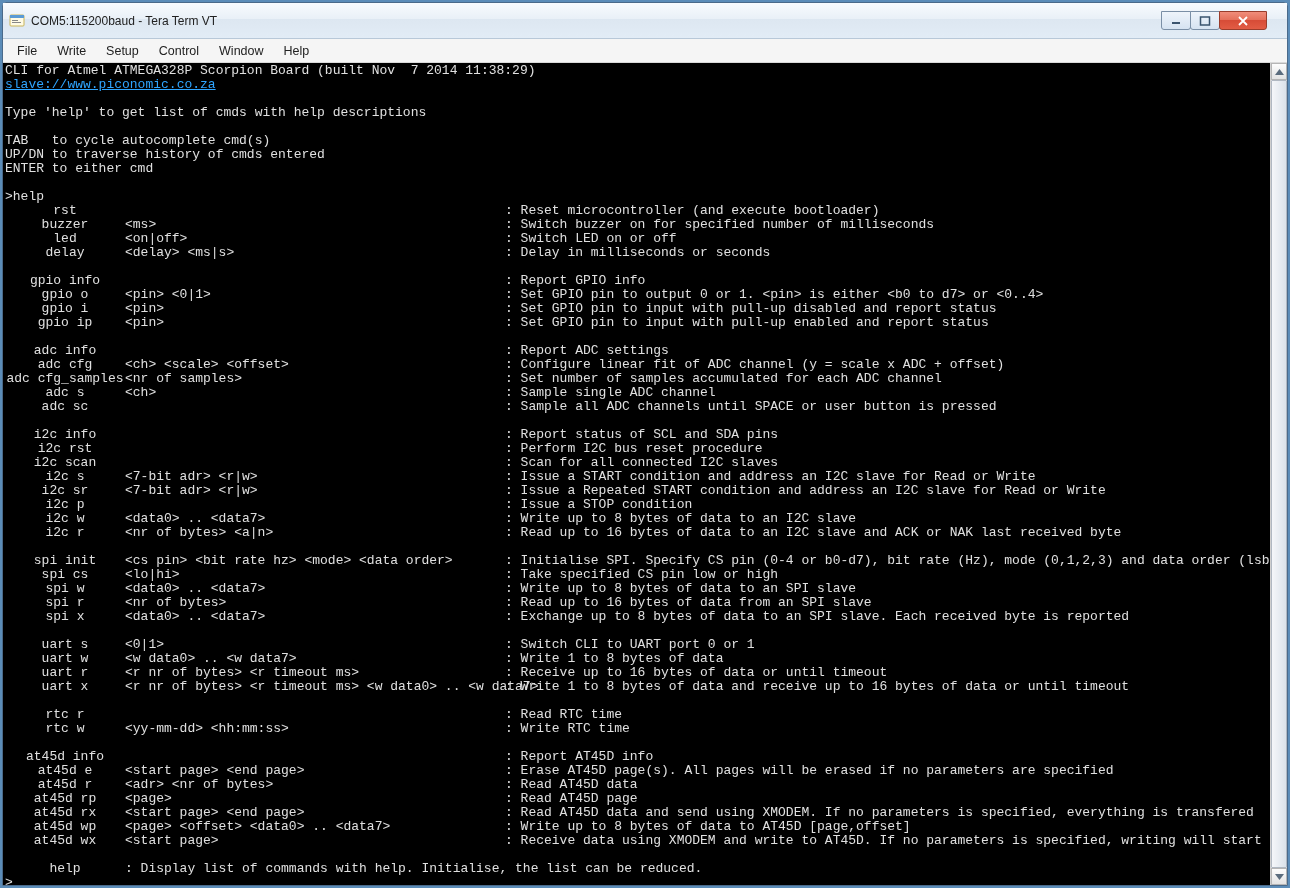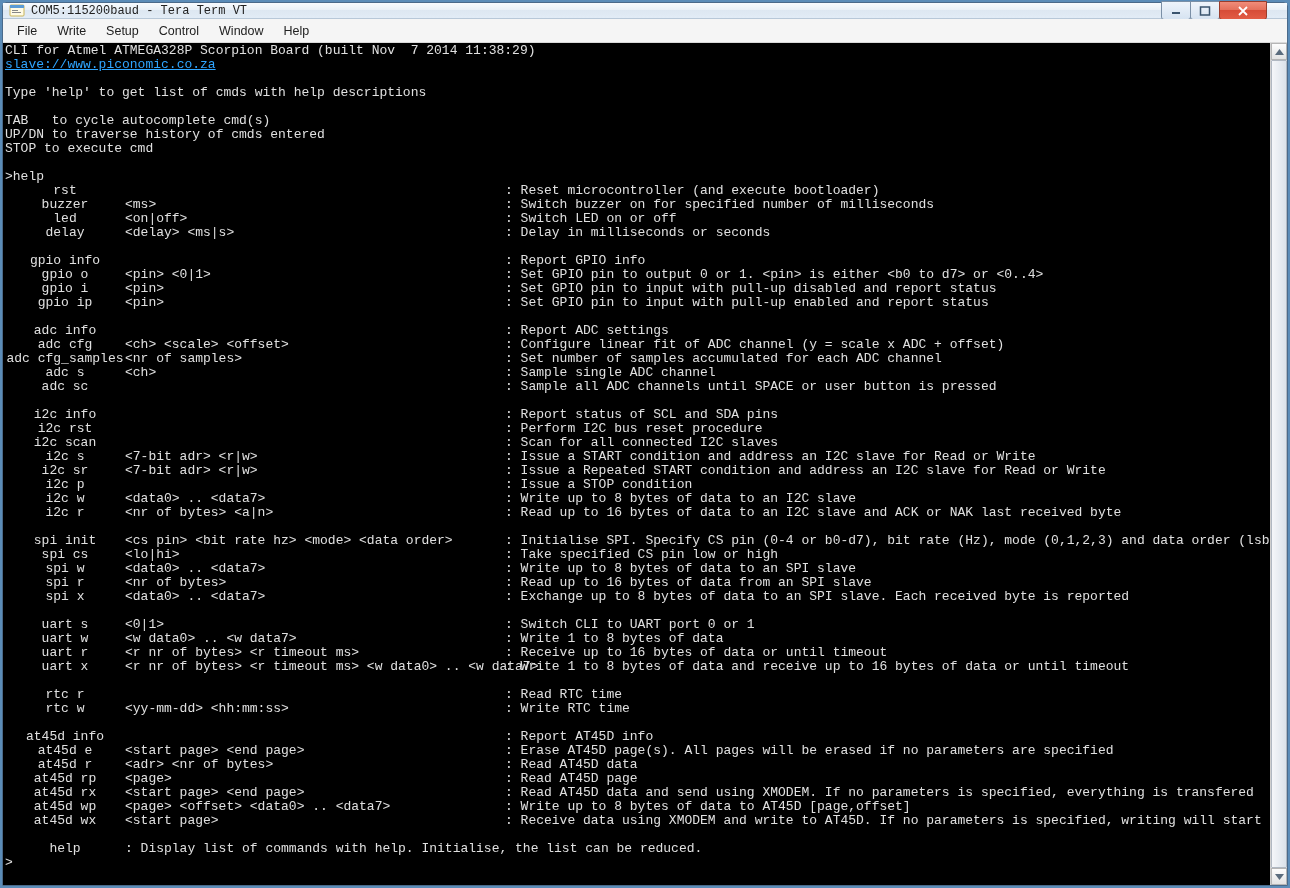--- a/index.html
+++ b/index.html
@@ -15,27 +15,26 @@
     width: 100%;
     height: 100%;
     background: #fff;
     border: 1px solid #4a6a8a;
     border-radius: 4px 4px 0 0;
     display: flex;
     flex-direction: column;
     box-shadow: 0 0 0 1px rgba(255,255,255,0.2) inset;
   }
   .titlebar {
-    height: 16px;
+    height: 36px;
     background: linear-gradient(to bottom, #f8fbfe 0%, #e9f0f7 45%, #dde7f1 46%, #e2ecf6 100%);
     border-bottom: 1px solid #b8c8d8;
     display: flex;
     align-items: center;
     padding: 0 20px 0 6px;
-    font-family: Liberation Mono, monospace;
   }
   .app-icon {
     width: 16px;
     height: 16px;
     margin-right: 6px;
     flex-shrink: 0;
   }
   .title-text {
     flex: 1;
     font-size: 12px;
@@ -176,21 +175,21 @@
   </div>
 
   <div class="term-wrap">
     <div class="terminal"><span>CLI for Atmel ATMEGA328P Scorpion Board (built Nov  7 2014 11:38:29)</span>
 <a>slave://www.piconomic.co.za</a>
 
 <span>Type 'help' to get list of cmds with help descriptions</span>
 
 <span>TAB   to cycle autocomplete cmd(s)</span>
 <span>UP/DN to traverse history of cmds entered</span>
-<span>STOP to execute cmd</span>
+<span>ENTER to either cmd</span>
 
 <span>&gt;help</span>
 <div class="cmd-row"><span class="c-name">rst</span><span class="c-args"></span><span class="c-desc">: Reset microcontroller (and execute bootloader)</span></div><div class="cmd-row"><span class="c-name">buzzer</span><span class="c-args">&lt;ms&gt;</span><span class="c-desc">: Switch buzzer on for specified number of milliseconds</span></div><div class="cmd-row"><span class="c-name">led</span><span class="c-args">&lt;on|off&gt;</span><span class="c-desc">: Switch LED on or off</span></div><div class="cmd-row"><span class="c-name">delay</span><span class="c-args">&lt;delay&gt; &lt;ms|s&gt;</span><span class="c-desc">: Delay in milliseconds or seconds</span></div>
 <div class="cmd-row"><span class="c-name">gpio info</span><span class="c-args"></span><span class="c-desc">: Report GPIO info</span></div><div class="cmd-row"><span class="c-name">gpio o</span><span class="c-args">&lt;pin&gt; &lt;0|1&gt;</span><span class="c-desc">: Set GPIO pin to output 0 or 1. &lt;pin&gt; is either &lt;b0 to d7&gt; or &lt;0..4&gt;</span></div><div class="cmd-row"><span class="c-name">gpio i</span><span class="c-args">&lt;pin&gt;</span><span class="c-desc">: Set GPIO pin to input with pull-up disabled and report status</span></div><div class="cmd-row"><span class="c-name">gpio ip</span><span class="c-args">&lt;pin&gt;</span><span class="c-desc">: Set GPIO pin to input with pull-up enabled and report status</span></div>
 <div class="cmd-row"><span class="c-name">adc info</span><span class="c-args"></span><span class="c-desc">: Report ADC settings</span></div><div class="cmd-row"><span class="c-name">adc cfg</span><span class="c-args">&lt;ch&gt; &lt;scale&gt; &lt;offset&gt;</span><span class="c-desc">: Configure linear fit of ADC channel (y = scale x ADC + offset)</span></div><div class="cmd-row"><span class="c-name">adc cfg_samples</span><span class="c-args">&lt;nr of samples&gt;</span><span class="c-desc">: Set number of samples accumulated for each ADC channel</span></div><div class="cmd-row"><span class="c-name">adc s</span><span class="c-args">&lt;ch&gt;</span><span class="c-desc">: Sample single ADC channel</span></div><div class="cmd-row"><span class="c-name">adc sc</span><span class="c-args"></span><span class="c-desc">: Sample all ADC channels until SPACE or user button is pressed</span></div>
 <div class="cmd-row"><span class="c-name">i2c info</span><span class="c-args"></span><span class="c-desc">: Report status of SCL and SDA pins</span></div><div class="cmd-row"><span class="c-name">i2c rst</span><span class="c-args"></span><span class="c-desc">: Perform I2C bus reset procedure</span></div><div class="cmd-row"><span class="c-name">i2c scan</span><span class="c-args"></span><span class="c-desc">: Scan for all connected I2C slaves</span></div><div class="cmd-row"><span class="c-name">i2c s</span><span class="c-args">&lt;7-bit adr&gt; &lt;r|w&gt;</span><span class="c-desc">: Issue a START condition and address an I2C slave for Read or Write</span></div><div class="cmd-row"><span class="c-name">i2c sr</span><span class="c-args">&lt;7-bit adr&gt; &lt;r|w&gt;</span><span class="c-desc">: Issue a Repeated START condition and address an I2C slave for Read or Write</span></div><div class="cmd-row"><span class="c-name">i2c p</span><span class="c-args"></span><span class="c-desc">: Issue a STOP condition</span></div><div class="cmd-row"><span class="c-name">i2c w</span><span class="c-args">&lt;data0&gt; .. &lt;data7&gt;</span><span class="c-desc">: Write up to 8 bytes of data to an I2C slave</span></div><div class="cmd-row"><span class="c-name">i2c r</span><span class="c-args">&lt;nr of bytes&gt; &lt;a|n&gt;</span><span class="c-desc">: Read up to 16 bytes of data to an I2C slave and ACK or NAK last received byte</span></div>
 <div class="cmd-row"><span class="c-name">spi init</span><span class="c-args">&lt;cs pin&gt; &lt;bit rate hz&gt; &lt;mode&gt; &lt;data order&gt;</span><span class="c-desc">: Initialise SPI. Specify CS pin (0-4 or b0-d7), bit rate (Hz), mode (0,1,2,3) and data order (lsb or msb)</span></div><div class="cmd-row"><span class="c-name">spi cs</span><span class="c-args">&lt;lo|hi&gt;</span><span class="c-desc">: Take specified CS pin low or high</span></div><div class="cmd-row"><span class="c-name">spi w</span><span class="c-args">&lt;data0&gt; .. &lt;data7&gt;</span><span class="c-desc">: Write up to 8 bytes of data to an SPI slave</span></div><div class="cmd-row"><span class="c-name">spi r</span><span class="c-args">&lt;nr of bytes&gt;</span><span class="c-desc">: Read up to 16 bytes of data from an SPI slave</span></div><div class="cmd-row"><span class="c-name">spi x</span><span class="c-args">&lt;data0&gt; .. &lt;data7&gt;</span><span class="c-desc">: Exchange up to 8 bytes of data to an SPI slave. Each received byte is reported</span></div>
 <div class="cmd-row"><span class="c-name">uart s</span><span class="c-args">&lt;0|1&gt;</span><span class="c-desc">: Switch CLI to UART port 0 or 1</span></div><div class="cmd-row"><span class="c-name">uart w</span><span class="c-args">&lt;w data0&gt; .. &lt;w data7&gt;</span><span class="c-desc">: Write 1 to 8 bytes of data</span></div><div class="cmd-row"><span class="c-name">uart r</span><span class="c-args">&lt;r nr of bytes&gt; &lt;r timeout ms&gt;</span><span class="c-desc">: Receive up to 16 bytes of data or until timeout</span></div><div class="cmd-row"><span class="c-name">uart x</span><span class="c-args">&lt;r nr of bytes&gt; &lt;r timeout ms&gt; &lt;w data0&gt; .. &lt;w data7&gt; </span><span class="c-desc">: Write 1 to 8 bytes of data and receive up to 16 bytes of data or until timeout</span></div>
 <div class="cmd-row"><span class="c-name">rtc r</span><span class="c-args"></span><span class="c-desc">: Read RTC time</span></div><div class="cmd-row"><span class="c-name">rtc w</span><span class="c-args">&lt;yy-mm-dd&gt; &lt;hh:mm:ss&gt;</span><span class="c-desc">: Write RTC time</span></div>
 <div class="cmd-row"><span class="c-name">at45d info</span><span class="c-args"></span><span class="c-desc">: Report AT45D info</span></div><div class="cmd-row"><span class="c-name">at45d e</span><span class="c-args">&lt;start page&gt; &lt;end page&gt;</span><span class="c-desc">: Erase AT45D page(s). All pages will be erased if no parameters are specified</span></div><div class="cmd-row"><span class="c-name">at45d r</span><span class="c-args">&lt;adr&gt; &lt;nr of bytes&gt;</span><span class="c-desc">: Read AT45D data</span></div><div class="cmd-row"><span class="c-name">at45d rp</span><span class="c-args">&lt;page&gt;</span><span class="c-desc">: Read AT45D page</span></div><div class="cmd-row"><span class="c-name">at45d rx</span><span class="c-args">&lt;start page&gt; &lt;end page&gt;</span><span class="c-desc">: Read AT45D data and send using XMODEM. If no parameters is specified, everything is transfered</span></div><div class="cmd-row"><span class="c-name">at45d wp</span><span class="c-args">&lt;page&gt; &lt;offset&gt; &lt;data0&gt; .. &lt;data7&gt;</span><span class="c-desc">: Write up to 8 bytes of data to AT45D [page,offset]</span></div><div class="cmd-row"><span class="c-name">at45d wx</span><span class="c-args">&lt;start page&gt;</span><span class="c-desc">: Receive data using XMODEM and write to AT45D. If no parameters is specified, writing will start at page 0</span></div>

